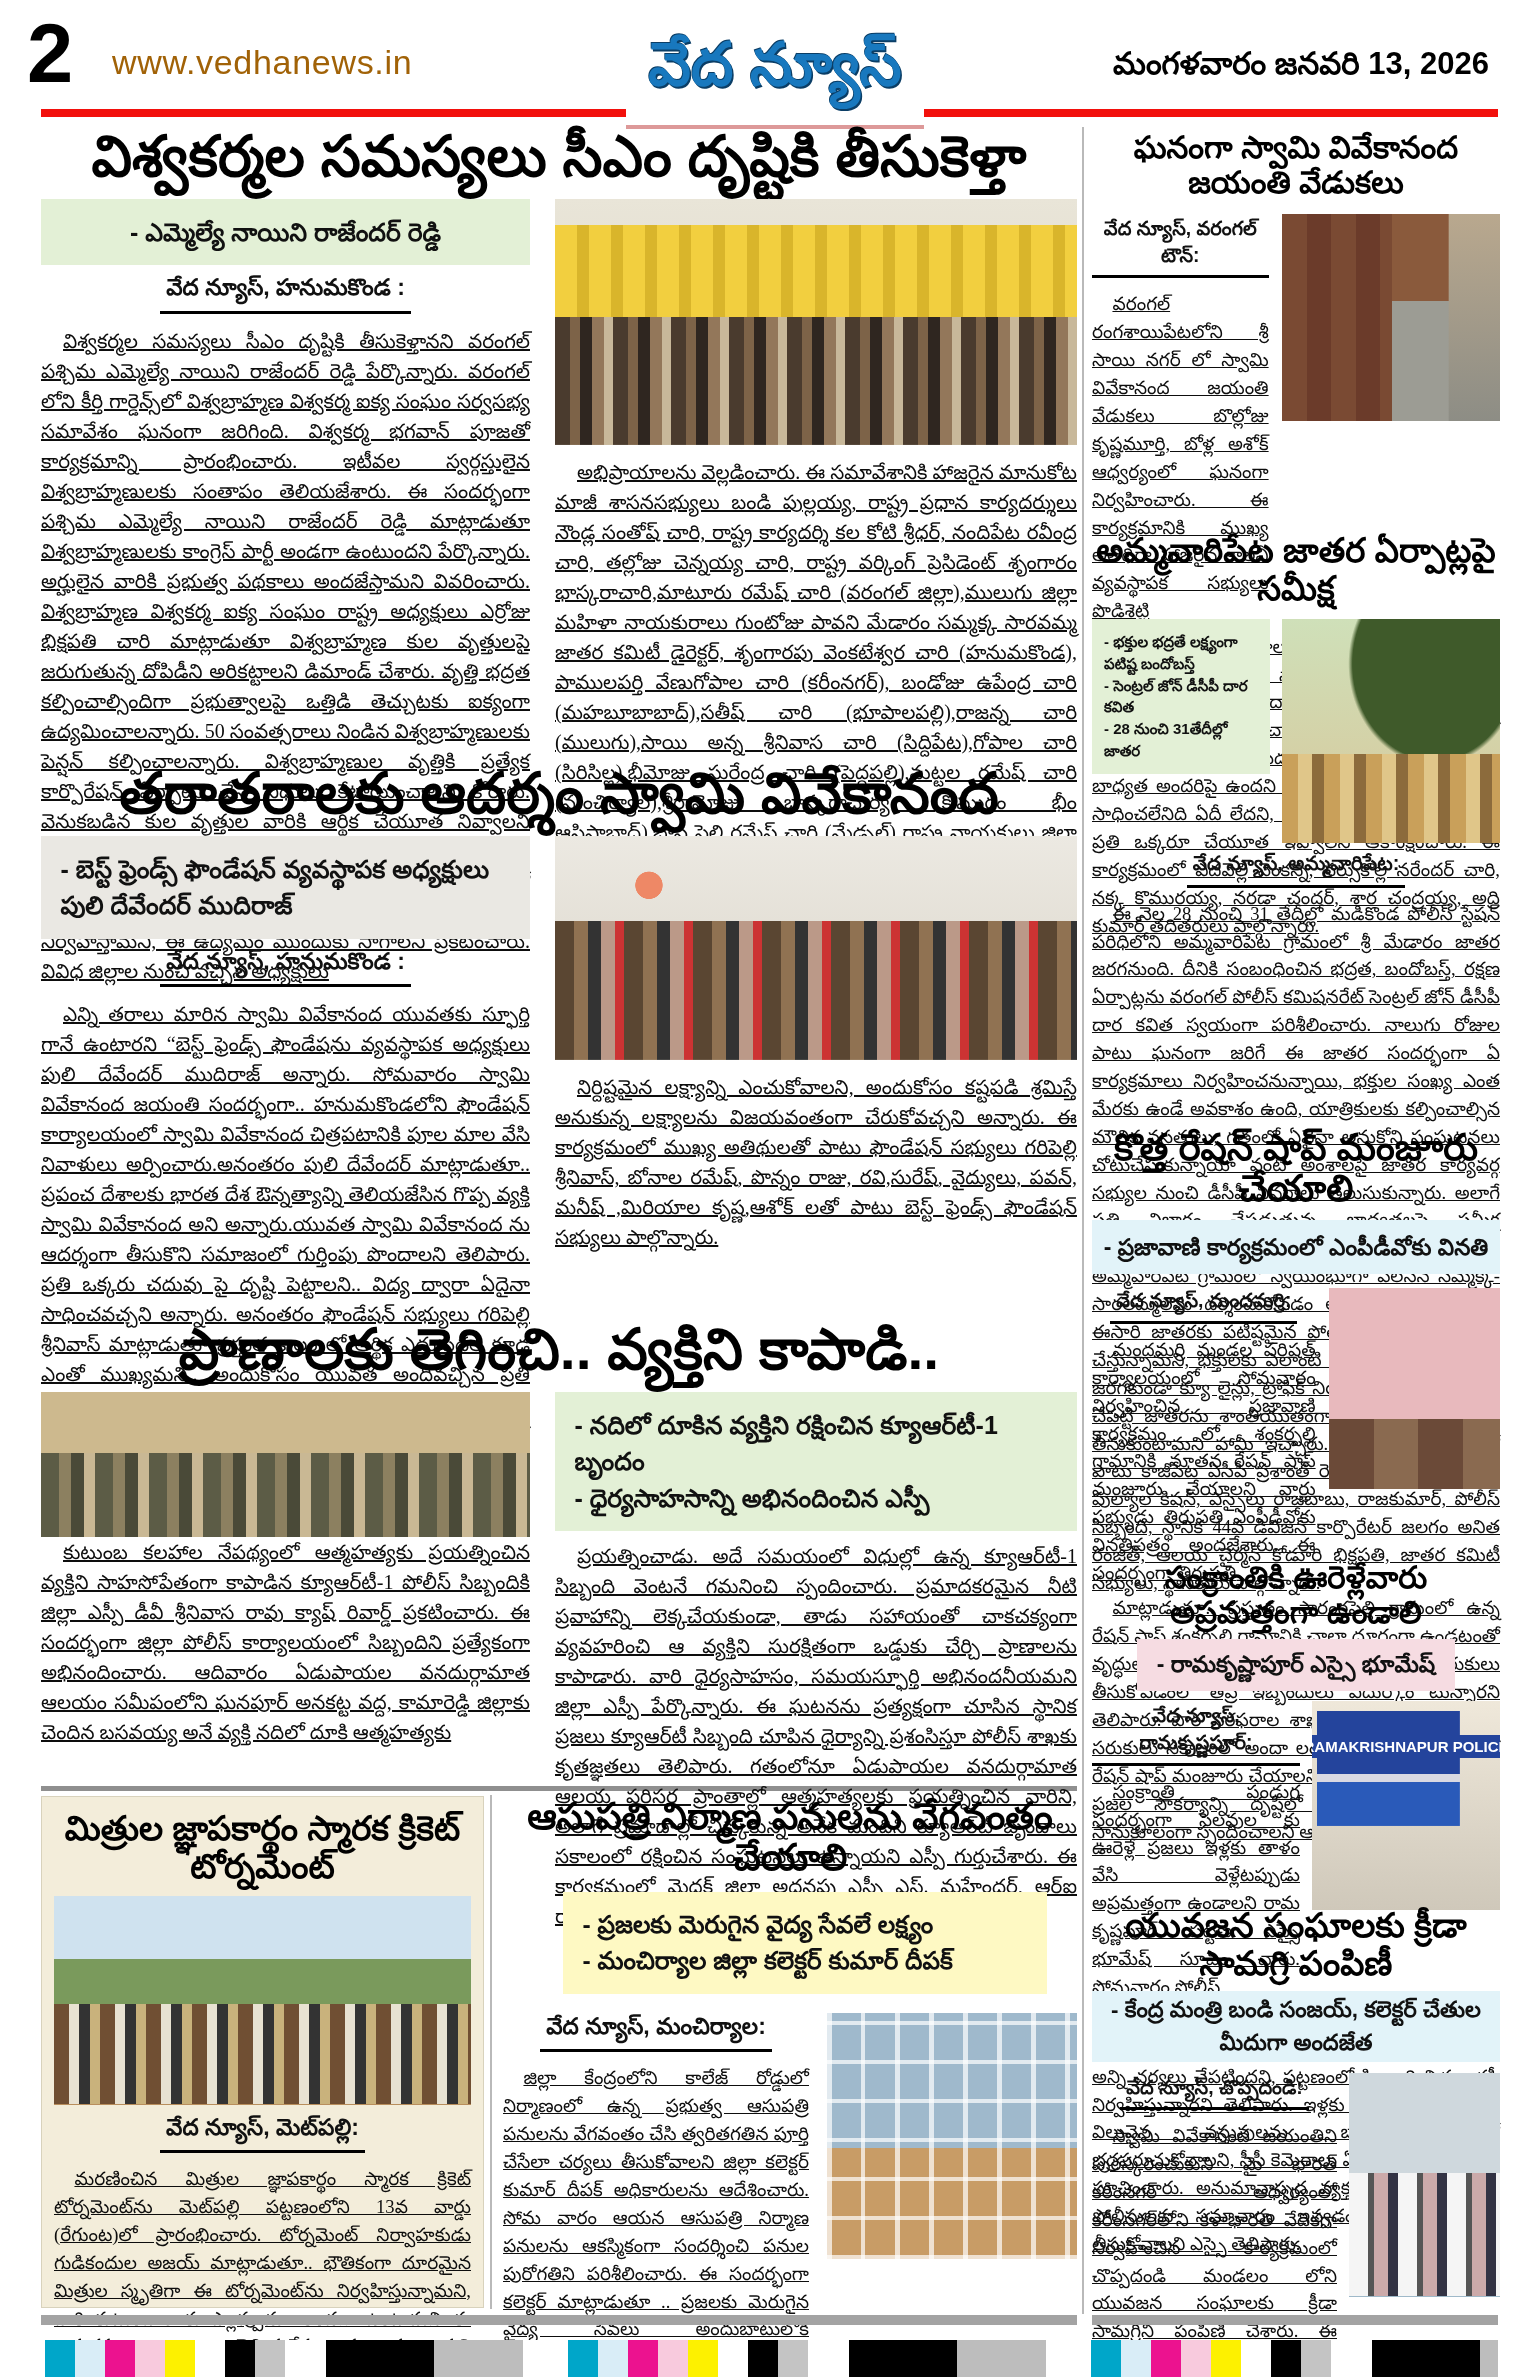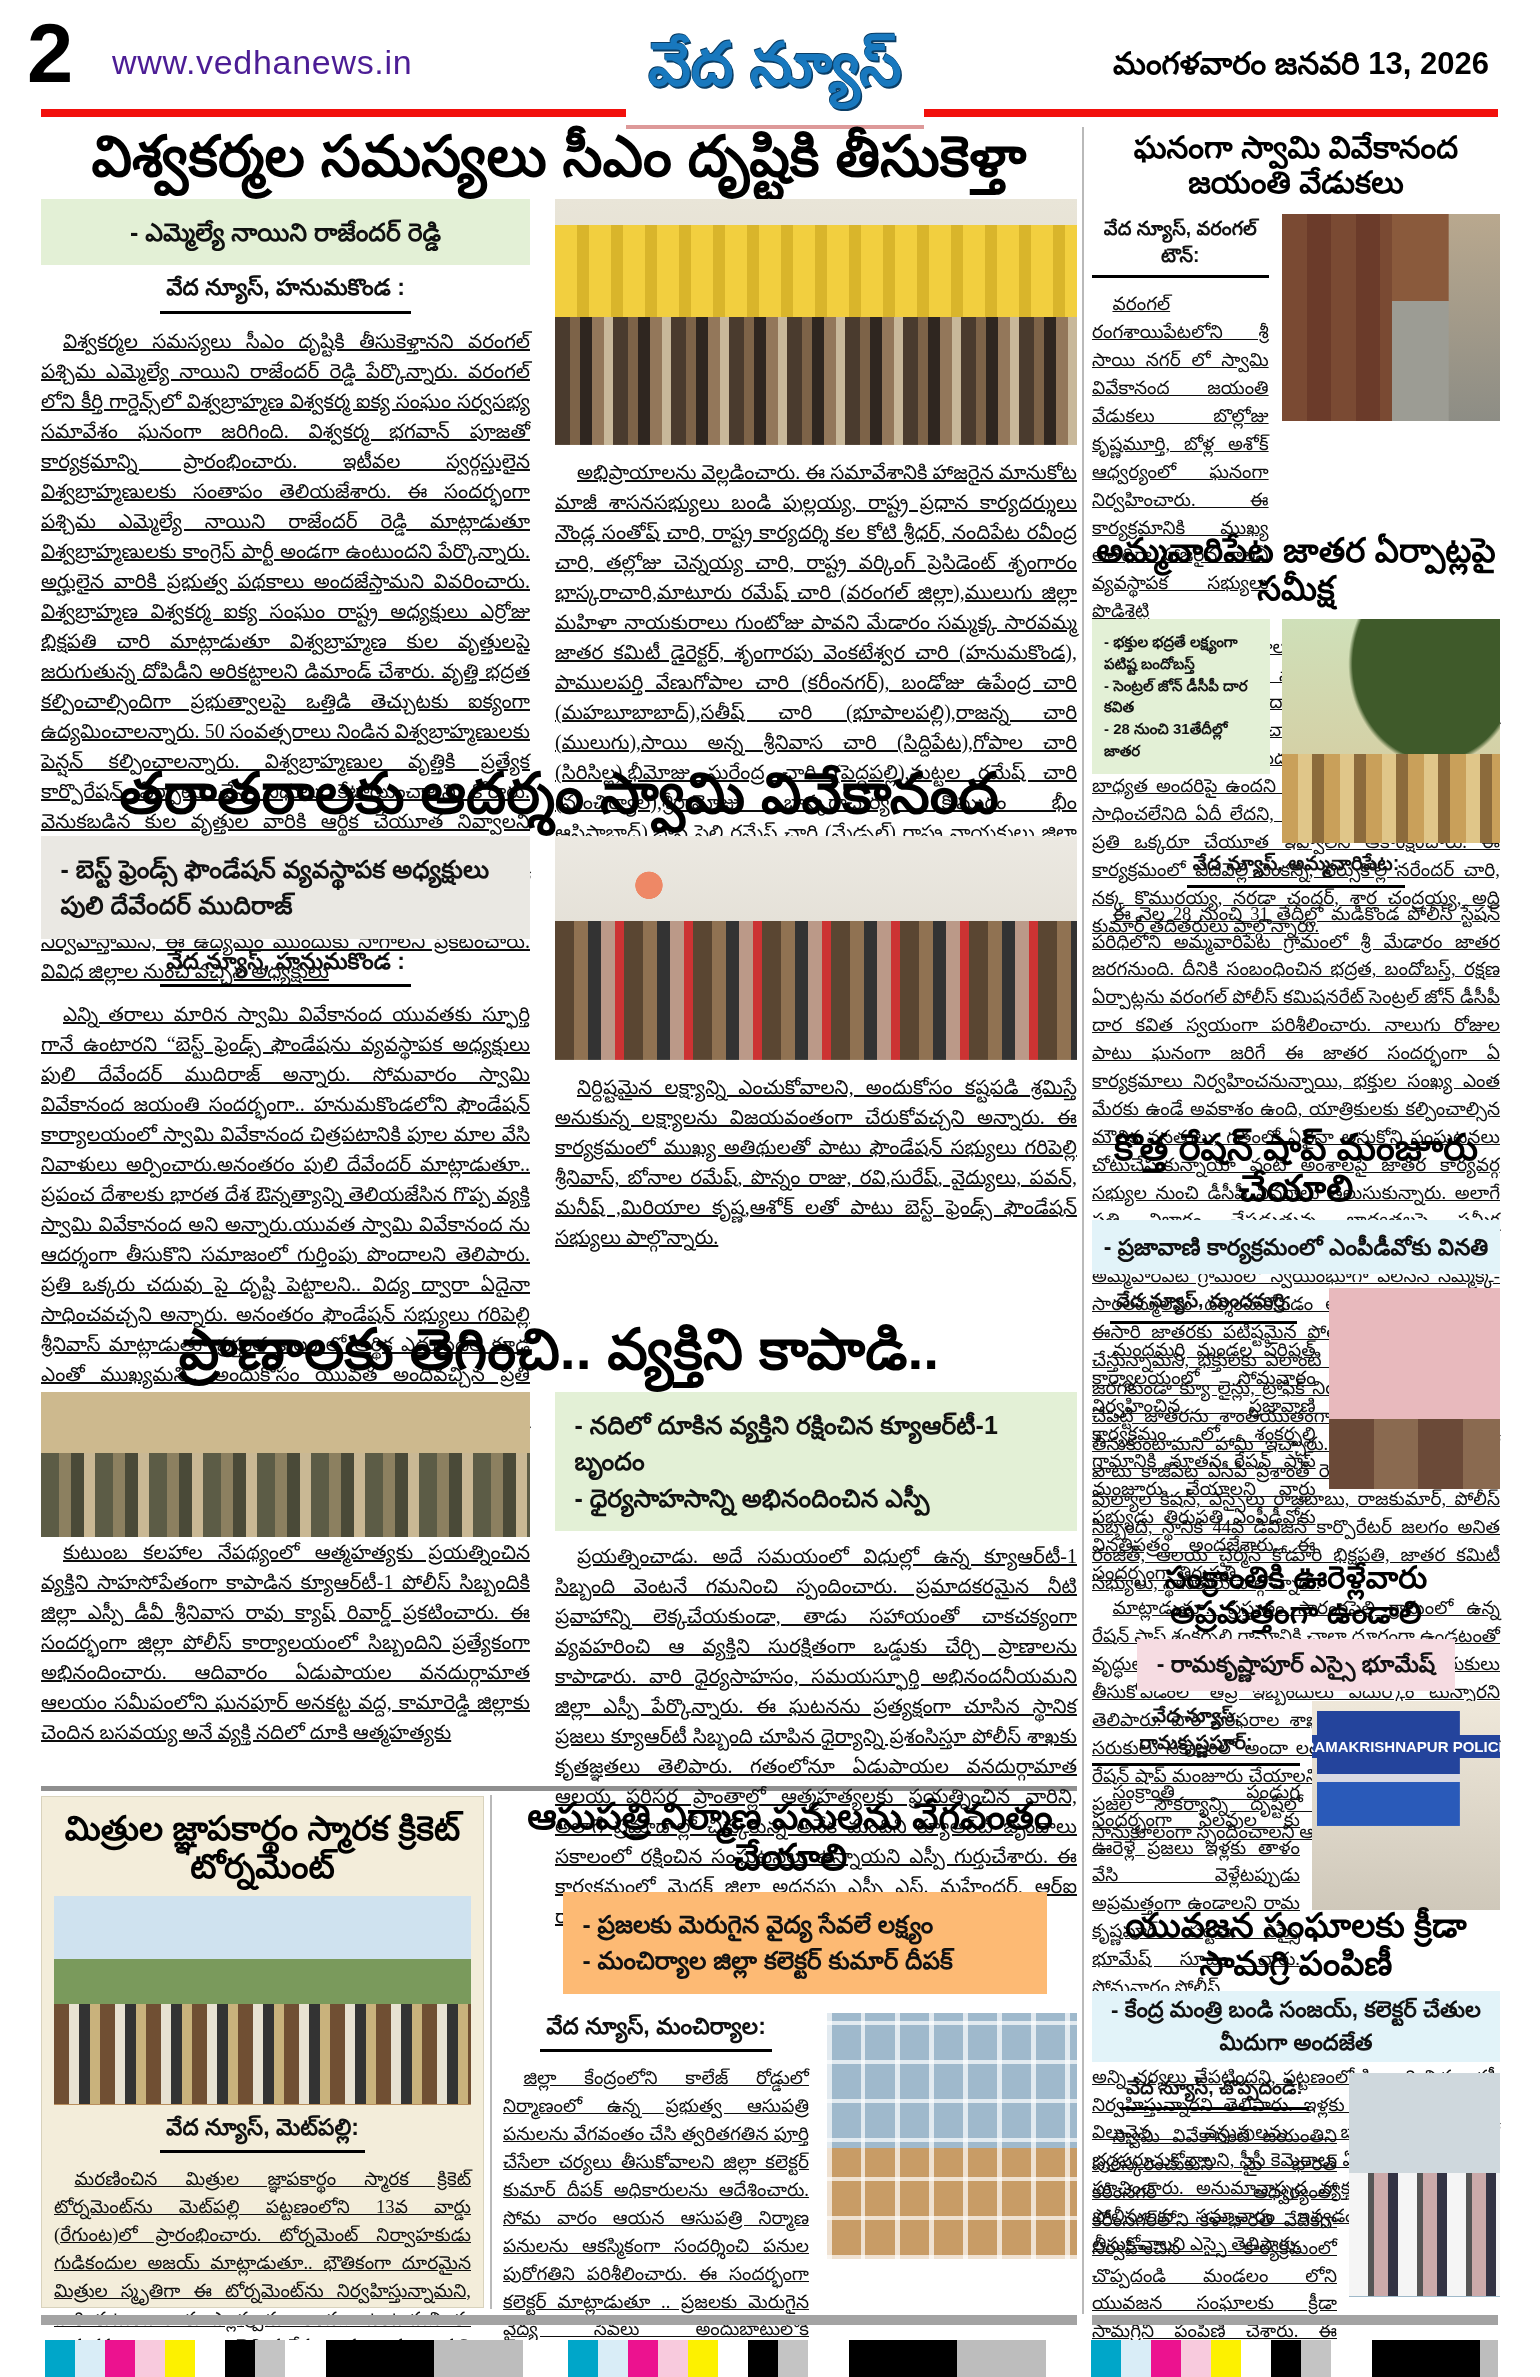--- a/index.html
+++ b/index.html
@@ -3,21 +3,21 @@
 <meta charset="utf-8">
 <style>
   html,body{margin:0;padding:0;background:#fff;}
   #page{position:relative;width:1541px;height:2377px;background:#fff;overflow:hidden;
         font-family:"Liberation Serif",serif;color:#111;}
   
   #header{position:absolute;left:0;top:0;width:1541px;height:119px;}
   .pagenum{position:absolute;left:27px;top:6px;font-family:"Liberation Sans",sans-serif;
            font-size:83px;font-weight:700;color:#000;}
   .siteurl{position:absolute;left:112px;top:43px;font-family:"Liberation Sans",sans-serif;
-           font-size:34px;color:#4c1d95;letter-spacing:0.7px;}
+           font-size:34px;color:#a16207;letter-spacing:0.7px;}
   .pagedate{position:absolute;right:52px;top:46px;font-family:"Liberation Sans",sans-serif;
             font-size:31px;font-weight:700;color:#000;}
   .redrule{position:absolute;left:41px;top:109px;width:1457px;height:7.5px;background:#f2100c;}
   .masthead{position:absolute;left:626px;top:13.4px;width:298px;height:112px;background:#fff;
             text-align:center;font-family:"Liberation Sans",sans-serif;font-weight:700;
             font-size:60px;line-height:104px;color:#1878be;
             text-shadow:1.5px 1.5px 0 #0b3e66, -0.7px -0.7px 0 #0b3e66;border-bottom:4.5px solid #d99;}
   
   .vrule-main{position:absolute;left:1082px;top:127px;width:1.5px;height:2187px;background:#b9b9b9;}
   .vrule-bottom{position:absolute;left:490px;top:1795px;width:1.5px;height:514px;background:#b9b9b9;}
@@ -30,21 +30,21 @@
   .cols{display:flex;gap:25px;margin-top:10.4px;}
   .body{font-size:20px;line-height:1.5;text-align:justify;text-indent:1.1em;color:#0d0d0d;text-decoration:underline;}
   .body.sm{font-size:18.6px;}
   .dateline{font-family:"Liberation Sans",sans-serif;font-weight:700;font-size:23px;text-align:center;margin:9px 0 12px 0;}
   .dateline span{display:inline-block;border-bottom:3px solid #000;padding:0 6px 4.5px 6px;}
   .kbox{font-family:Liberation Sans, sans-serif;font-weight:700;font-size:25px;line-height:1.45;
         padding:15px 19.4px;}
   .kbox .bl{display:block;}
   .green{background:#e3f0d6;}
   .gray{background:#eae8e3;}
-  .cream{background:#fdba74;}
+  .cream{background:#fef9c3;}
   .lblue{background:#e2f3f9;}
   .pink{background:#f6dce2;}
   
   .photo{position:relative;overflow:hidden;background:#c9c4ba;}
   .crowd{background:
      repeating-linear-gradient(90deg,#4a3b2e 0 15px,#7d6348 15px 25px,#2f2620 25px 37px,#93775a 37px 49px,#c8b89a 49px 58px) 0 100%/100% 52% no-repeat,
      repeating-linear-gradient(90deg,#f2cf3f 0 22.4px,#d9b52b 22.4px 34px) 0 18%/100% 42% no-repeat,
      linear-gradient(#e9e5d8,#dcd6c6);}
   .groupshot{background:
      repeating-linear-gradient(90deg,#5a4632 0 19.4px,#907252 19.4px 33px,#333 33px 46px,#b98 46px 60px,#c33 60px 69px) 0 100%/100% 62% no-repeat,

